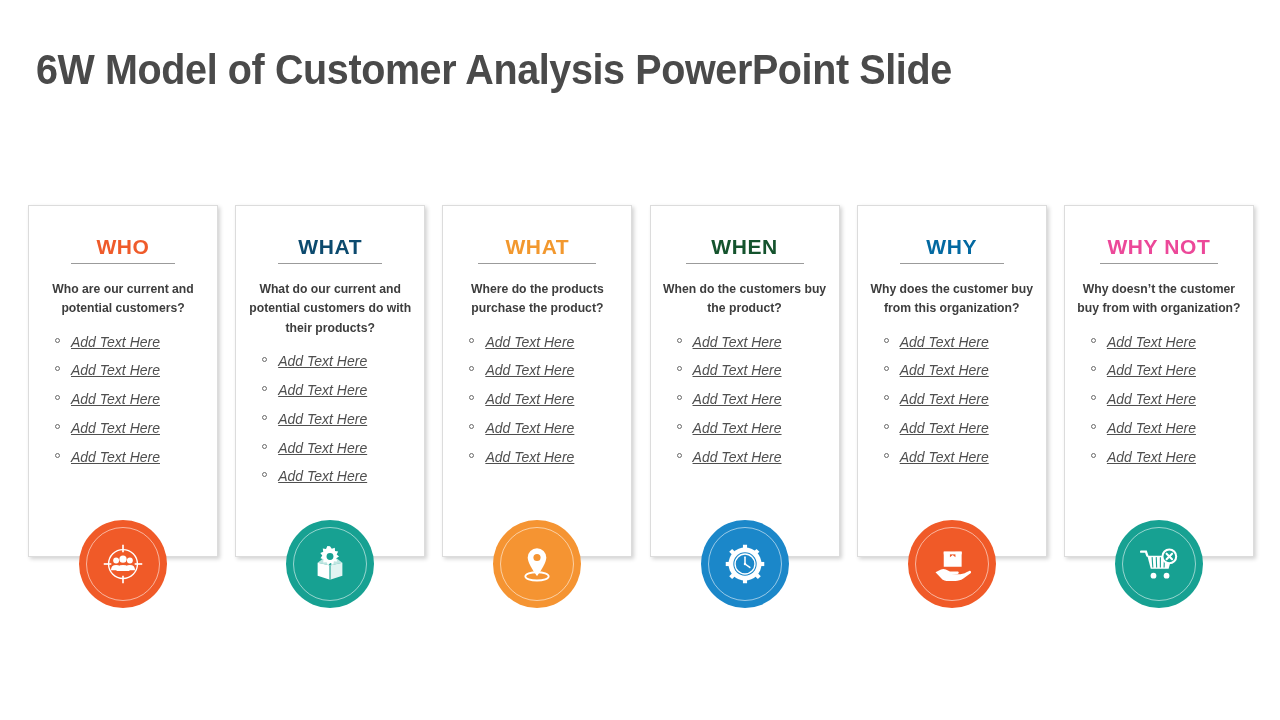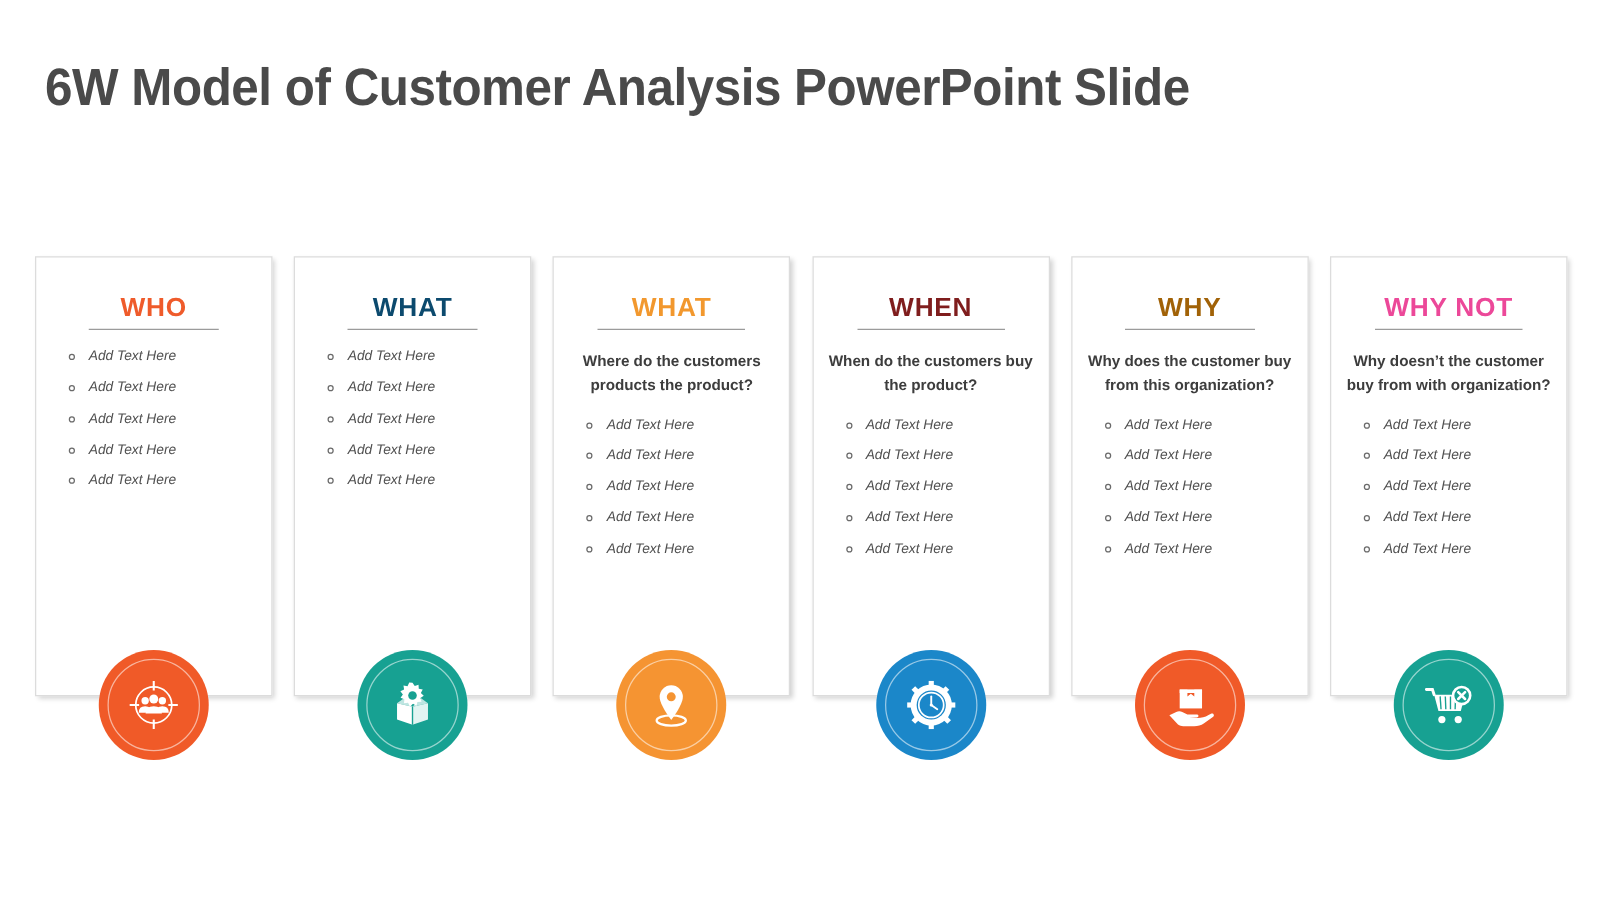--- a/index.html
+++ b/index.html
@@ -83,27 +83,28 @@
     padding: 0 2px;
   }
 
   .bullets {
     list-style: none;
     margin: 14px 0 0 0;
     padding: 0 0 0 18px;
   }
   .bullets li {
     position: relative;
-    font-size: 11px;
+    font-size: 14px;
     font-style: italic;
     color: #4f4f4f;
     line-height: 1.35;
     padding: 0 0 0 16px;
     margin-bottom: 10px;
     white-space: nowrap;
+    text-decoration: underline;
   }
   .bullets li::before {
     content: "";
     position: absolute;
     left: 0;
     top: 5px;
     width: 5px;
     height: 5px;
     border: 1px solid #6a6a6a;
     border-radius: 50%;
@@ -144,20 +145,21 @@
 <body>
 
 <div class="slide-title">6W Model of Customer Analysis PowerPoint Slide</div>
 
 <div class="board">
 
   <div class="column">
     <div class="card">
       <div class="card-header" style="color: rgb(239, 91, 43);">WHO</div>
       <div class="header-rule"></div>
+      <div class="card-question">Who are our current and potential customers?</div>
       <ul class="bullets">
         <li>Add Text Here</li>
         <li>Add Text Here</li>
         <li>Add Text Here</li>
         <li>Add Text Here</li>
         <li>Add Text Here</li>
       </ul>
     </div>
     <div class="icon-badge" style="background:#f05a28">
       <span class="ring"></span>
@@ -174,20 +176,21 @@
         <circle cx="32" cy="25" r="5.2" fill="#ffffff"></circle>
         <path d="M22.5 42 q0-8.6 9.5-8.6 t9.5 8.6 z" fill="#ffffff"></path>
       </svg>
     </div>
   </div>
 
   <div class="column">
     <div class="card">
       <div class="card-header" style="color: #0c4a6e;">WHAT</div>
       <div class="header-rule"></div>
+      <div class="card-question">What do our current and potential customers do with their products?</div>
       <ul class="bullets">
         <li>Add Text Here</li>
         <li>Add Text Here</li>
         <li>Add Text Here</li>
         <li>Add Text Here</li>
         <li>Add Text Here</li>
       </ul>
     </div>
     <div class="icon-badge" style="background:#17a192">
       <span class="ring"></span>
@@ -202,42 +205,42 @@
         <path d="M50 30 L42 24 L32 34 Z" fill="#ffffff" opacity="0.72"></path>
         <line x1="32" y1="34" x2="32" y2="55" stroke="#17a192" stroke-width="1.6"></line>
       </svg>
     </div>
   </div>
 
   <div class="column">
     <div class="card">
       <div class="card-header" style="color: rgb(242, 152, 46);">WHAT</div>
       <div class="header-rule wide"></div>
-      <div class="card-question">Where do the customers products the product?</div>
+      <div class="card-question">Where do the products purchase the product?</div>
       <ul class="bullets">
         <li>Add Text Here</li>
         <li>Add Text Here</li>
         <li>Add Text Here</li>
         <li>Add Text Here</li>
         <li>Add Text Here</li>
       </ul>
     </div>
     <div class="icon-badge" style="background:#f59432">
       <span class="ring"></span>
       <svg viewBox="0 0 64 64">
         <ellipse cx="32" cy="50" rx="17" ry="6" fill="none" stroke="#ffffff" stroke-width="2.6"></ellipse>
         <path d="M32 9 a13.5 13.5 0 0 0 -13.5 13.5 c0 9.8 13.5 27 13.5 27 s13.5-17.2 13.5-27 A13.5 13.5 0 0 0 32 9 z" fill="#ffffff"></path>
         <circle cx="32" cy="22.5" r="5.2" fill="#f59432"></circle>
       </svg>
     </div>
   </div>
 
   <div class="column">
     <div class="card">
-      <div class="card-header" style="color: #7f1d1d;">WHEN</div>
+      <div class="card-header" style="color: #14532d;">WHEN</div>
       <div class="header-rule wide"></div>
       <div class="card-question">When do the customers buy the product?</div>
       <ul class="bullets">
         <li>Add Text Here</li>
         <li>Add Text Here</li>
         <li>Add Text Here</li>
         <li>Add Text Here</li>
         <li>Add Text Here</li>
       </ul>
     </div>
@@ -259,21 +262,21 @@
         <circle cx="32" cy="32" r="14.5" fill="none" stroke="#ffffff" stroke-width="2"></circle>
         <line x1="32" y1="32" x2="32" y2="22" stroke="#ffffff" stroke-width="2.2" stroke-linecap="round"></line>
         <line x1="32" y1="32" x2="39" y2="37" stroke="#ffffff" stroke-width="2.2" stroke-linecap="round"></line>
         <circle cx="32" cy="32" r="1.8" fill="#ffffff"></circle>
       </svg>
     </div>
   </div>
 
   <div class="column">
     <div class="card">
-      <div class="card-header" style="color: #a16207;">WHY</div>
+      <div class="card-header" style="color: #0369a1;">WHY</div>
       <div class="header-rule"></div>
       <div class="card-question">Why does the customer buy from this organization?</div>
       <ul class="bullets">
         <li>Add Text Here</li>
         <li>Add Text Here</li>
         <li>Add Text Here</li>
         <li>Add Text Here</li>
         <li>Add Text Here</li>
       </ul>
     </div>

